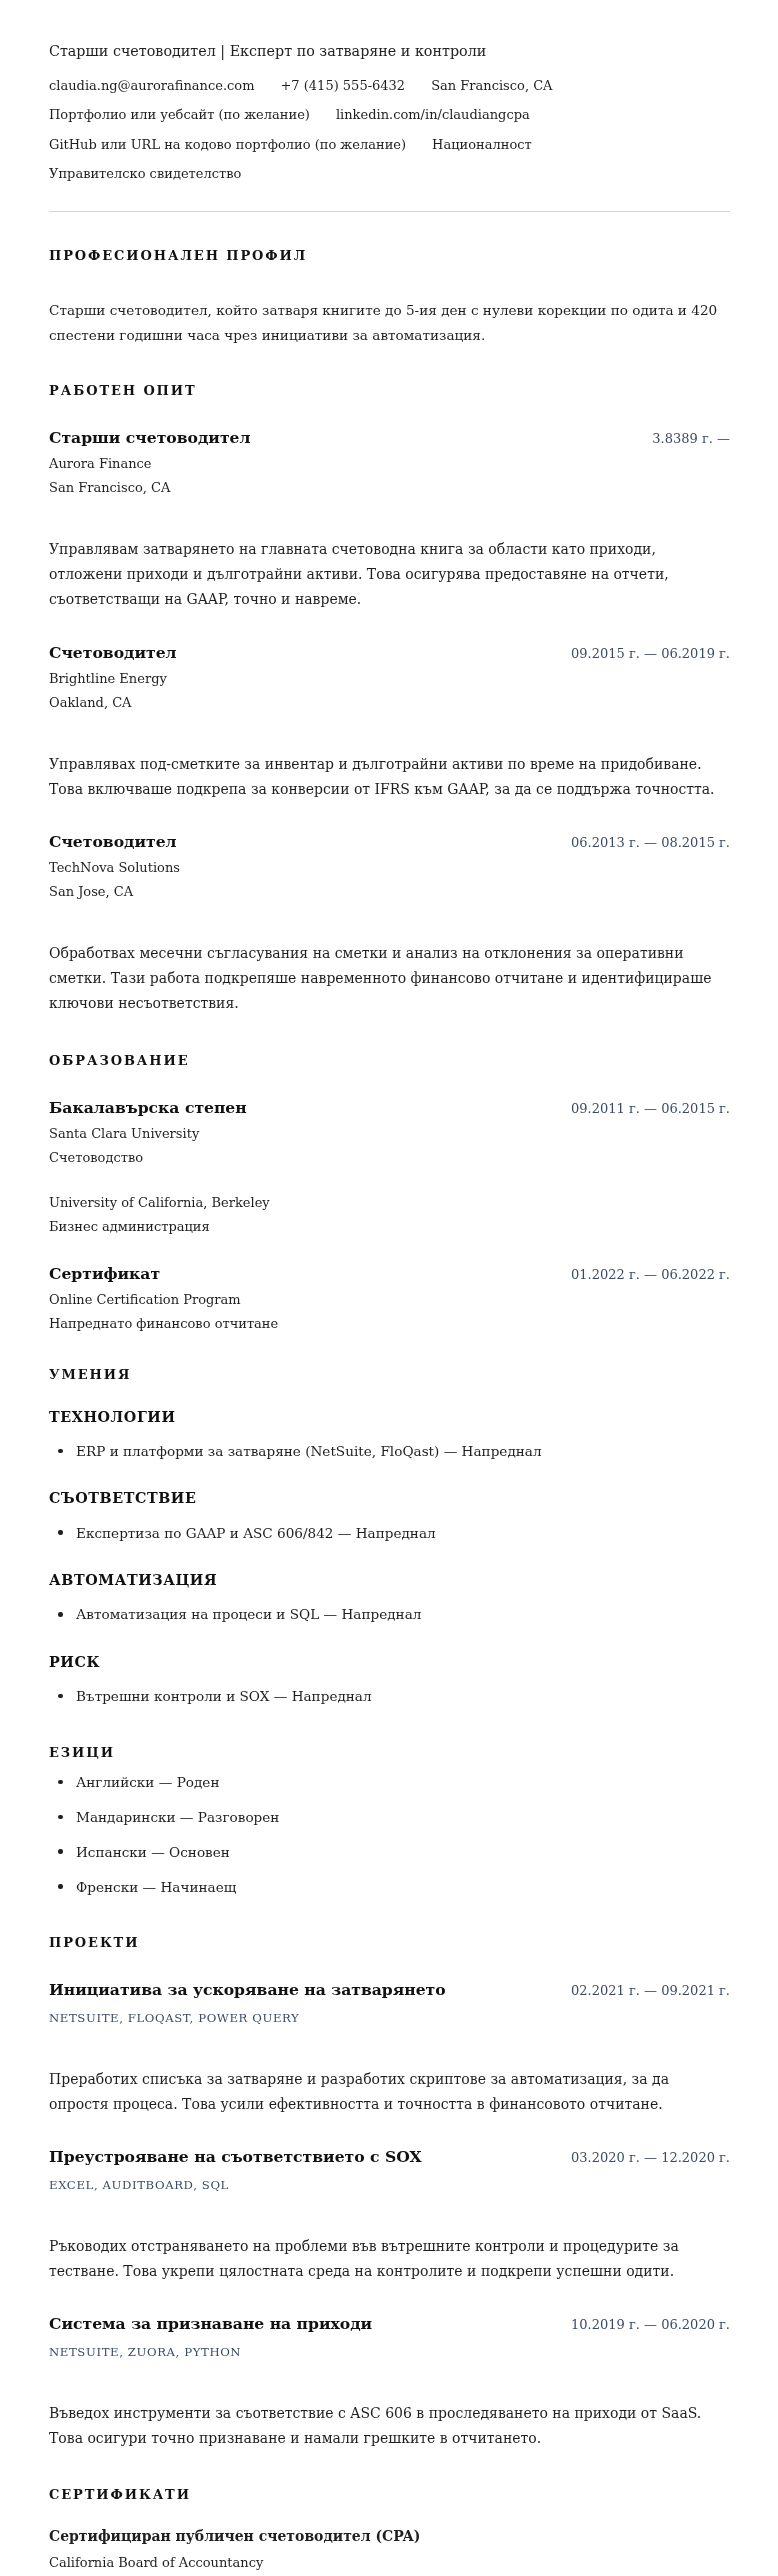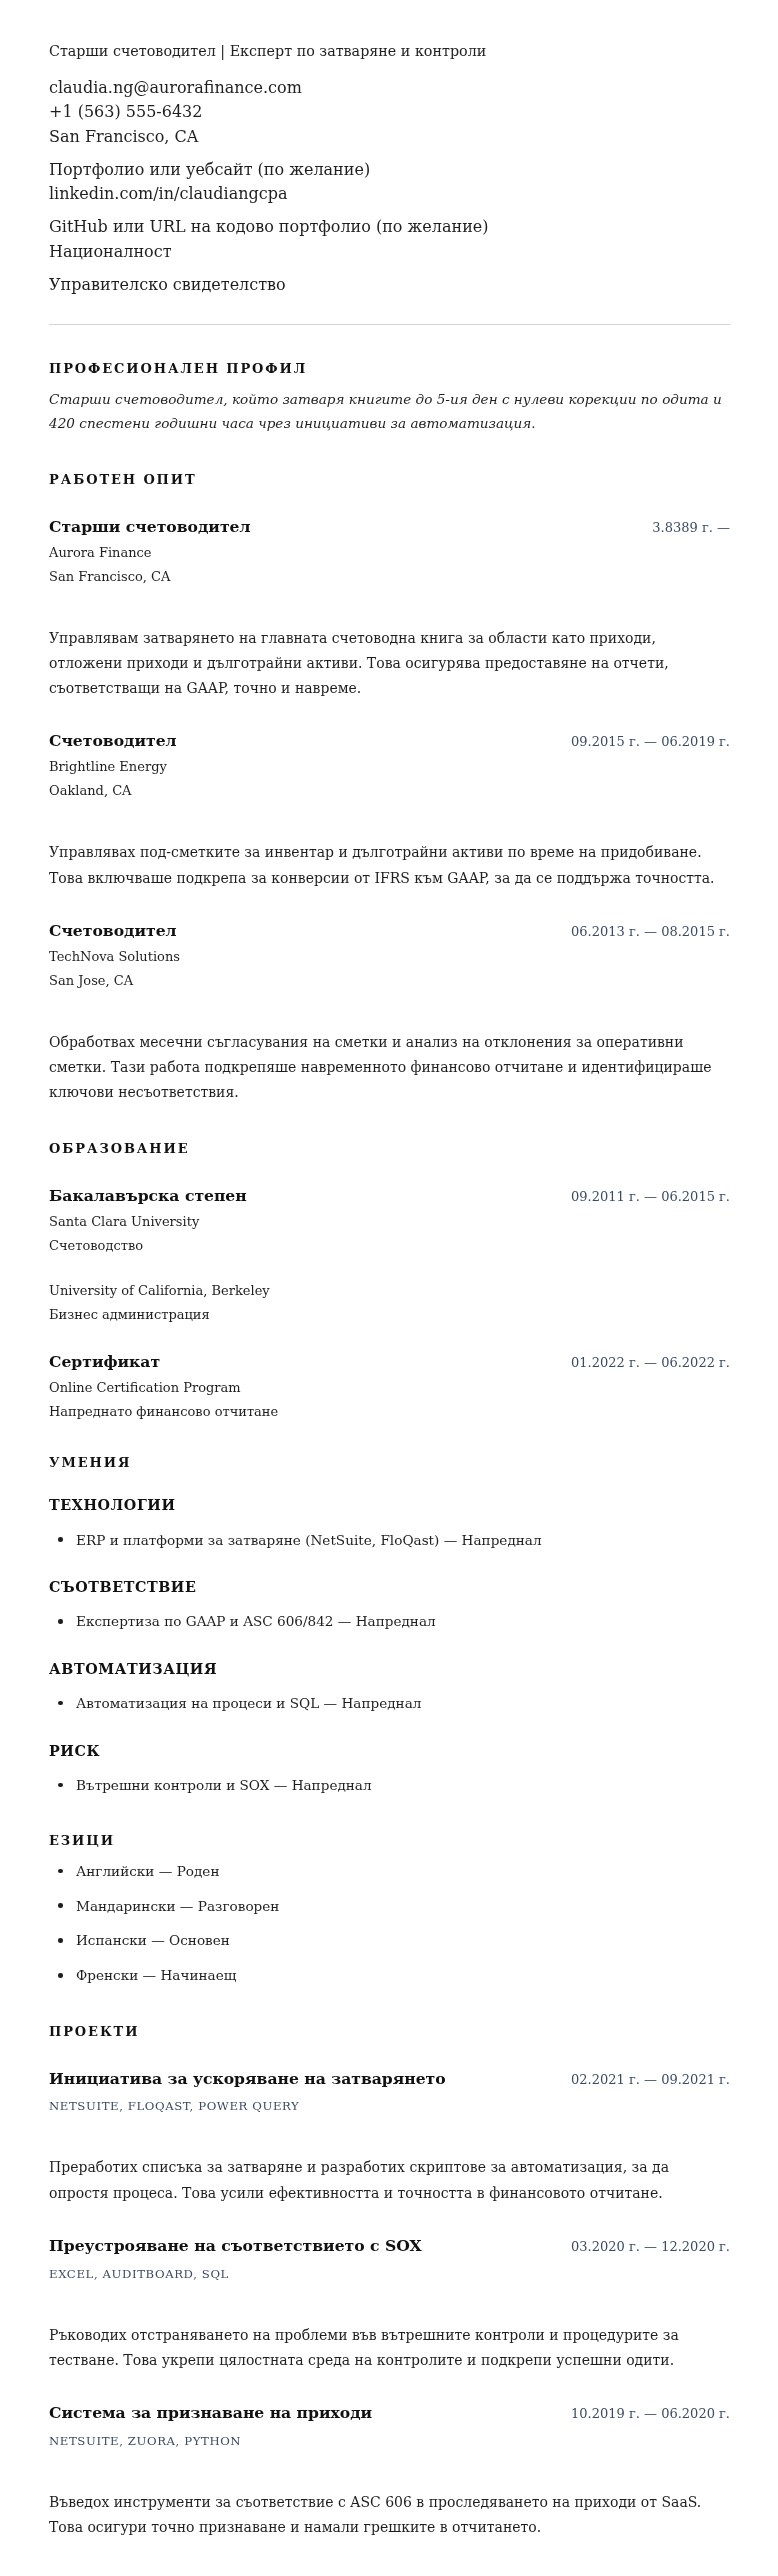--- a/index.html
+++ b/index.html
@@ -26,46 +26,44 @@
     font-size: 14.3px;
     color: #222222;
     margin-top: 11.7px;
   }
   .contact { margin-top: 19.5px; }
   .contact-row {
     display: flex;
     flex-wrap: wrap;
     column-gap: 26px;
     row-gap: 5.2px;
-    font-size: 16px;
+    font-size: 13px;
     color: #1f1f1f;
     margin-top: 14.3px;
-    flex-direction: column;
   }
   .contact-row:first-child { margin-top: 0; }
   .divider {
     border: none;
     border-top: 1.3px solid #d4d4d4;
     margin: 30px 0 0 0;
   }
   
   .section { margin-top: 36px; }
   .sec-heading {
     font-size: 13px;
     font-weight: 700;
     letter-spacing: 1.9px;
     color: #121212;
     margin: 0;
   }
   .summary {
     font-size: 13.6px;
     line-height: 1.8;
-    margin-top: 11px;
+    margin-top: 35px;
     max-width: 681px;
-    font-style: italic;
   }
   
   .entry { margin-top: 30px; }
   .entry-head {
     display: flex;
     justify-content: space-between;
     align-items: baseline;
     gap: 22px;
   }
   .entry-title {
@@ -142,21 +140,21 @@
 <body>
 
 <main class="page">
 
   <header>
     <div class="subtitle">Старши счетоводител | Експерт по затваряне и контроли</div>
 
     <div class="contact">
       <div class="contact-row">
         <span>claudia.ng@aurorafinance.com</span>
-        <span>+1 (563) 555-6432</span>
+        <span>+7 (415) 555-6432</span>
         <span>San Francisco, CA</span>
       </div>
       <div class="contact-row">
         <span>Портфолио или уебсайт (по желание)</span>
         <span>linkedin.com/in/claudiangcpa</span>
       </div>
       <div class="contact-row">
         <span>GitHub или URL на кодово портфолио (по желание)</span>
         <span>Националност</span>
       </div>

